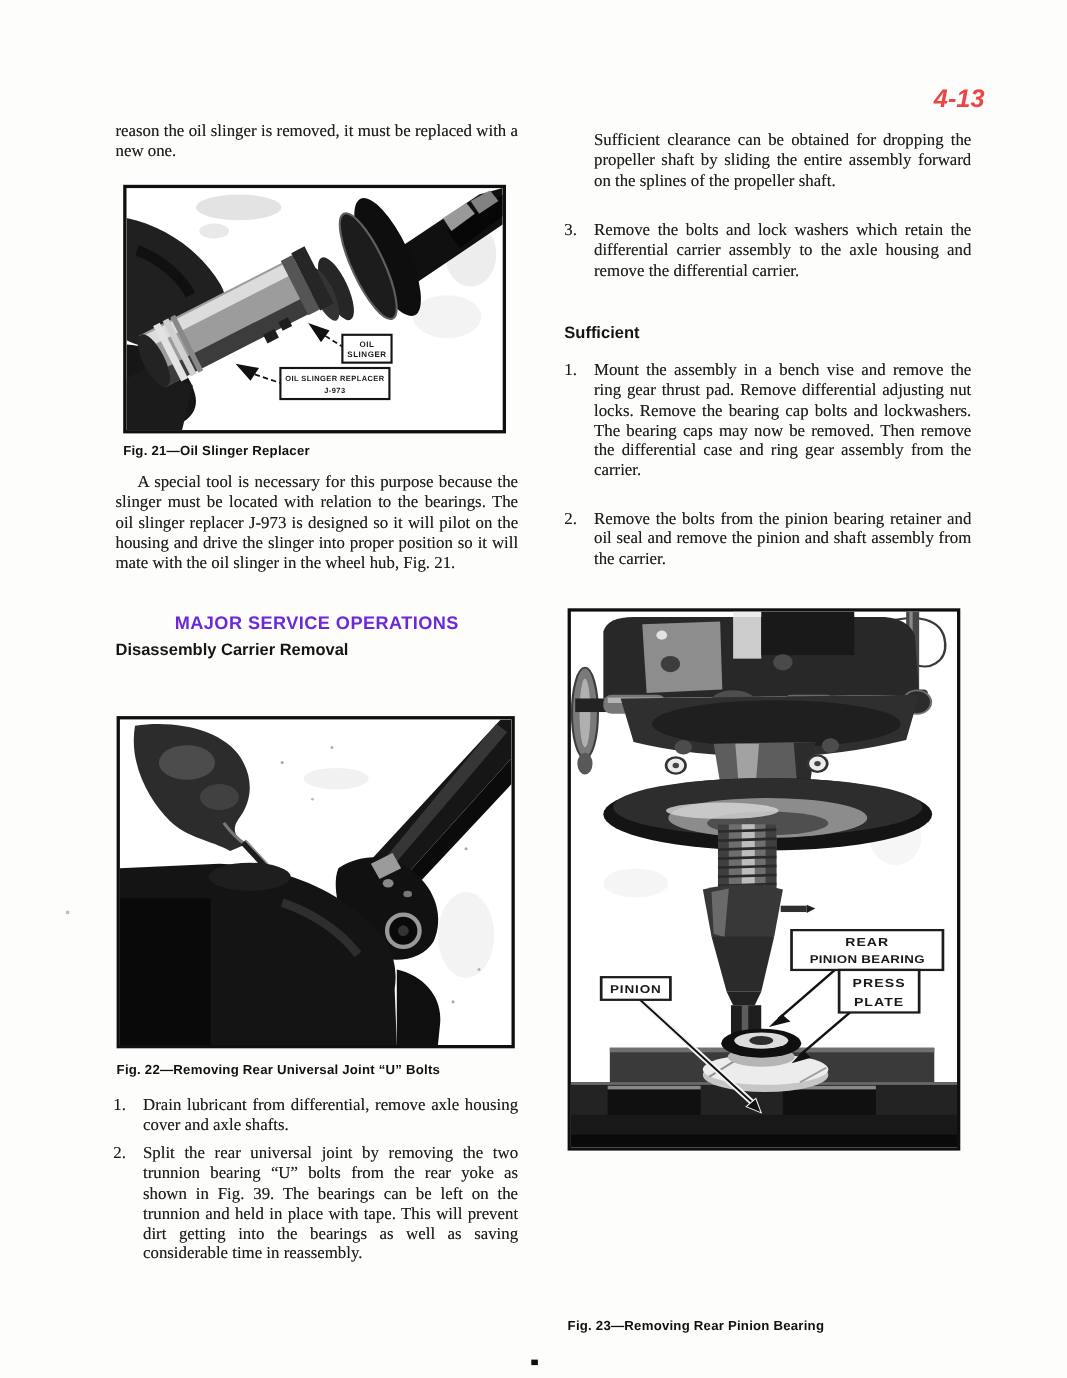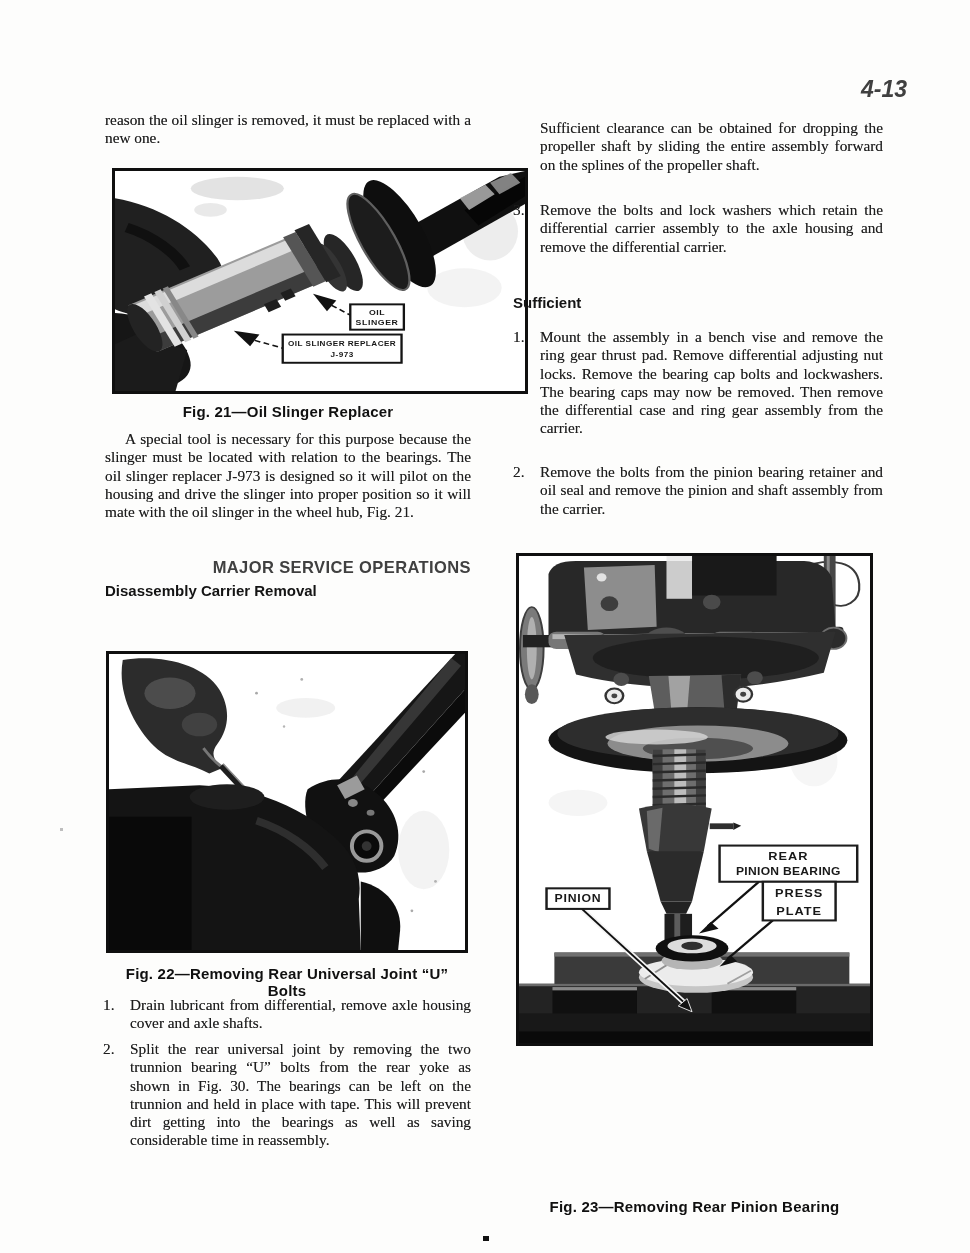--- a/index.html
+++ b/index.html
@@ -12,34 +12,34 @@
     position:absolute; text-align:justify;
     font-size:15.3px; line-height:18.3px;
     text-shadow:0 0 0.35px rgba(25,25,25,0.55);
   }
   .indent { text-indent:20px; }
   .step { position:absolute; display:flex; text-shadow:0 0 0.35px rgba(25,25,25,0.55); }
   .step .num { width:27px; flex:none; font-size:15.3px; line-height:18.3px; }
   .step .txt { flex:1; text-align:justify; font-size:15.3px; line-height:18.3px; }
   .h-major {
     position:absolute; font-family:"Liberation Sans", sans-serif; font-weight:700;
-    font-size:16.5px; letter-spacing:0.4px; text-align:right; color:#404040;
+    font-size:16.5px; letter-spacing:0.4px; text-align:center; color:#6d28d9;
   }
   .h-sub {
     position:absolute; font-family:"Liberation Sans", sans-serif; font-weight:700;
     font-size:15px; color:#141414;
   }
   .caption {
     position:absolute; font-family:"Liberation Sans", sans-serif; font-weight:700;
-    font-size:15px; letter-spacing:0.2px; text-align:center; color:#101010;
+    font-size:12px; letter-spacing:0.2px; text-align:left; color:#101010;
   }
   .pageno {
     position:absolute; left:843px; top:76px; width:52px; text-align:right;
     font-family:"Liberation Sans", sans-serif; font-weight:700; font-style:italic;
-    font-size:23px; color:#404040;margin-left:12px;
+    font-size:23px; color:#ef4444;
   }
   .figframe {
     position:absolute; border:3px solid #0f0f0f; background:#ffffff;
     box-sizing:border-box;
   }
   .figframe svg { display:block; width:100%; height:100%; }
   .svglabel {
     font-family:"Liberation Sans", sans-serif; font-weight:700; fill:#181818;
   }
   .footer-mark {
@@ -50,21 +50,21 @@
 </style>
 </head>
 <body>
 
 <div class="page">
 
   <div class="pageno">4-13</div>
 
   <div class="para" style="left:105px; top:111px; width:366px;">reason the oil slinger is removed, it must be replaced with a new one.</div>
 
-  <div class="figframe" style="left:112px; top:168px; width:416px; height:226px;text-decoration:underline;">
+  <div class="figframe" style="left:112px; top:168px; width:348px; height:226px;text-decoration:underline;">
     <svg viewBox="0 0 352 226" preserveAspectRatio="none">
       <ellipse cx="105" cy="18" rx="40" ry="12" fill="#9a9a9a" opacity="0.28"></ellipse>
       <ellipse cx="82" cy="40" rx="14" ry="7" fill="#9a9a9a" opacity="0.22"></ellipse>
       <ellipse cx="300" cy="120" rx="32" ry="20" fill="#aaaaaa" opacity="0.14"></ellipse>
       <ellipse cx="322" cy="62" rx="24" ry="30" fill="#999999" opacity="0.18"></ellipse>
 
       <path d="M0,28 C38,36 70,60 88,90 C100,112 90,132 66,142 C44,152 14,150 0,142 Z" fill="#202020"></path>
       <path d="M10,58 C32,66 52,84 60,100" stroke="#000" stroke-width="10" fill="none" opacity="0.5"></path>
 
       <path d="M0,146 C30,148 58,166 64,192 C70,214 48,226 20,226 L0,226 Z" fill="#161616"></path>
@@ -156,21 +156,21 @@
     </svg>
   </div>
   <div class="caption" style="left:106px; top:965px; width:362px;">Fig. 22—Removing Rear Universal Joint “U” Bolts</div>
 
   <div class="step" style="left:103px; top:996px; width:368px;">
     <span class="num">1.</span>
     <span class="txt">Drain lubricant from differential, remove axle housing cover and axle shafts.</span>
   </div>
   <div class="step" style="left:103px; top:1040px; width:368px;">
     <span class="num">2.</span>
-    <span class="txt">Split the rear universal joint by removing the two trunnion bearing “U” bolts from the rear yoke as shown in Fig. 30. The bearings can be left on the trunnion and held in place with tape. This will prevent dirt getting into the bearings as well as saving considerable time in reassembly.</span>
+    <span class="txt">Split the rear universal joint by removing the two trunnion bearing “U” bolts from the rear yoke as shown in Fig. 39. The bearings can be left on the trunnion and held in place with tape. This will prevent dirt getting into the bearings as well as saving considerable time in reassembly.</span>
   </div>
 
   <div class="para" style="left:540px; top:119px; width:343px;">Sufficient clearance can be obtained for dropping the propeller shaft by sliding the entire assembly forward on the splines of the propeller shaft.</div>
   <div class="step" style="left:513px; top:201px; width:370px;">
     <span class="num">3.</span>
     <span class="txt">Remove the bolts and lock washers which retain the differential carrier assembly to the axle housing and remove the differential carrier.</span>
   </div>
   <div class="h-sub" style="left:513px; top:294px;">Sufficient</div>
   <div class="step" style="left:513px; top:328px; width:370px;">
     <span class="num">1.</span>

